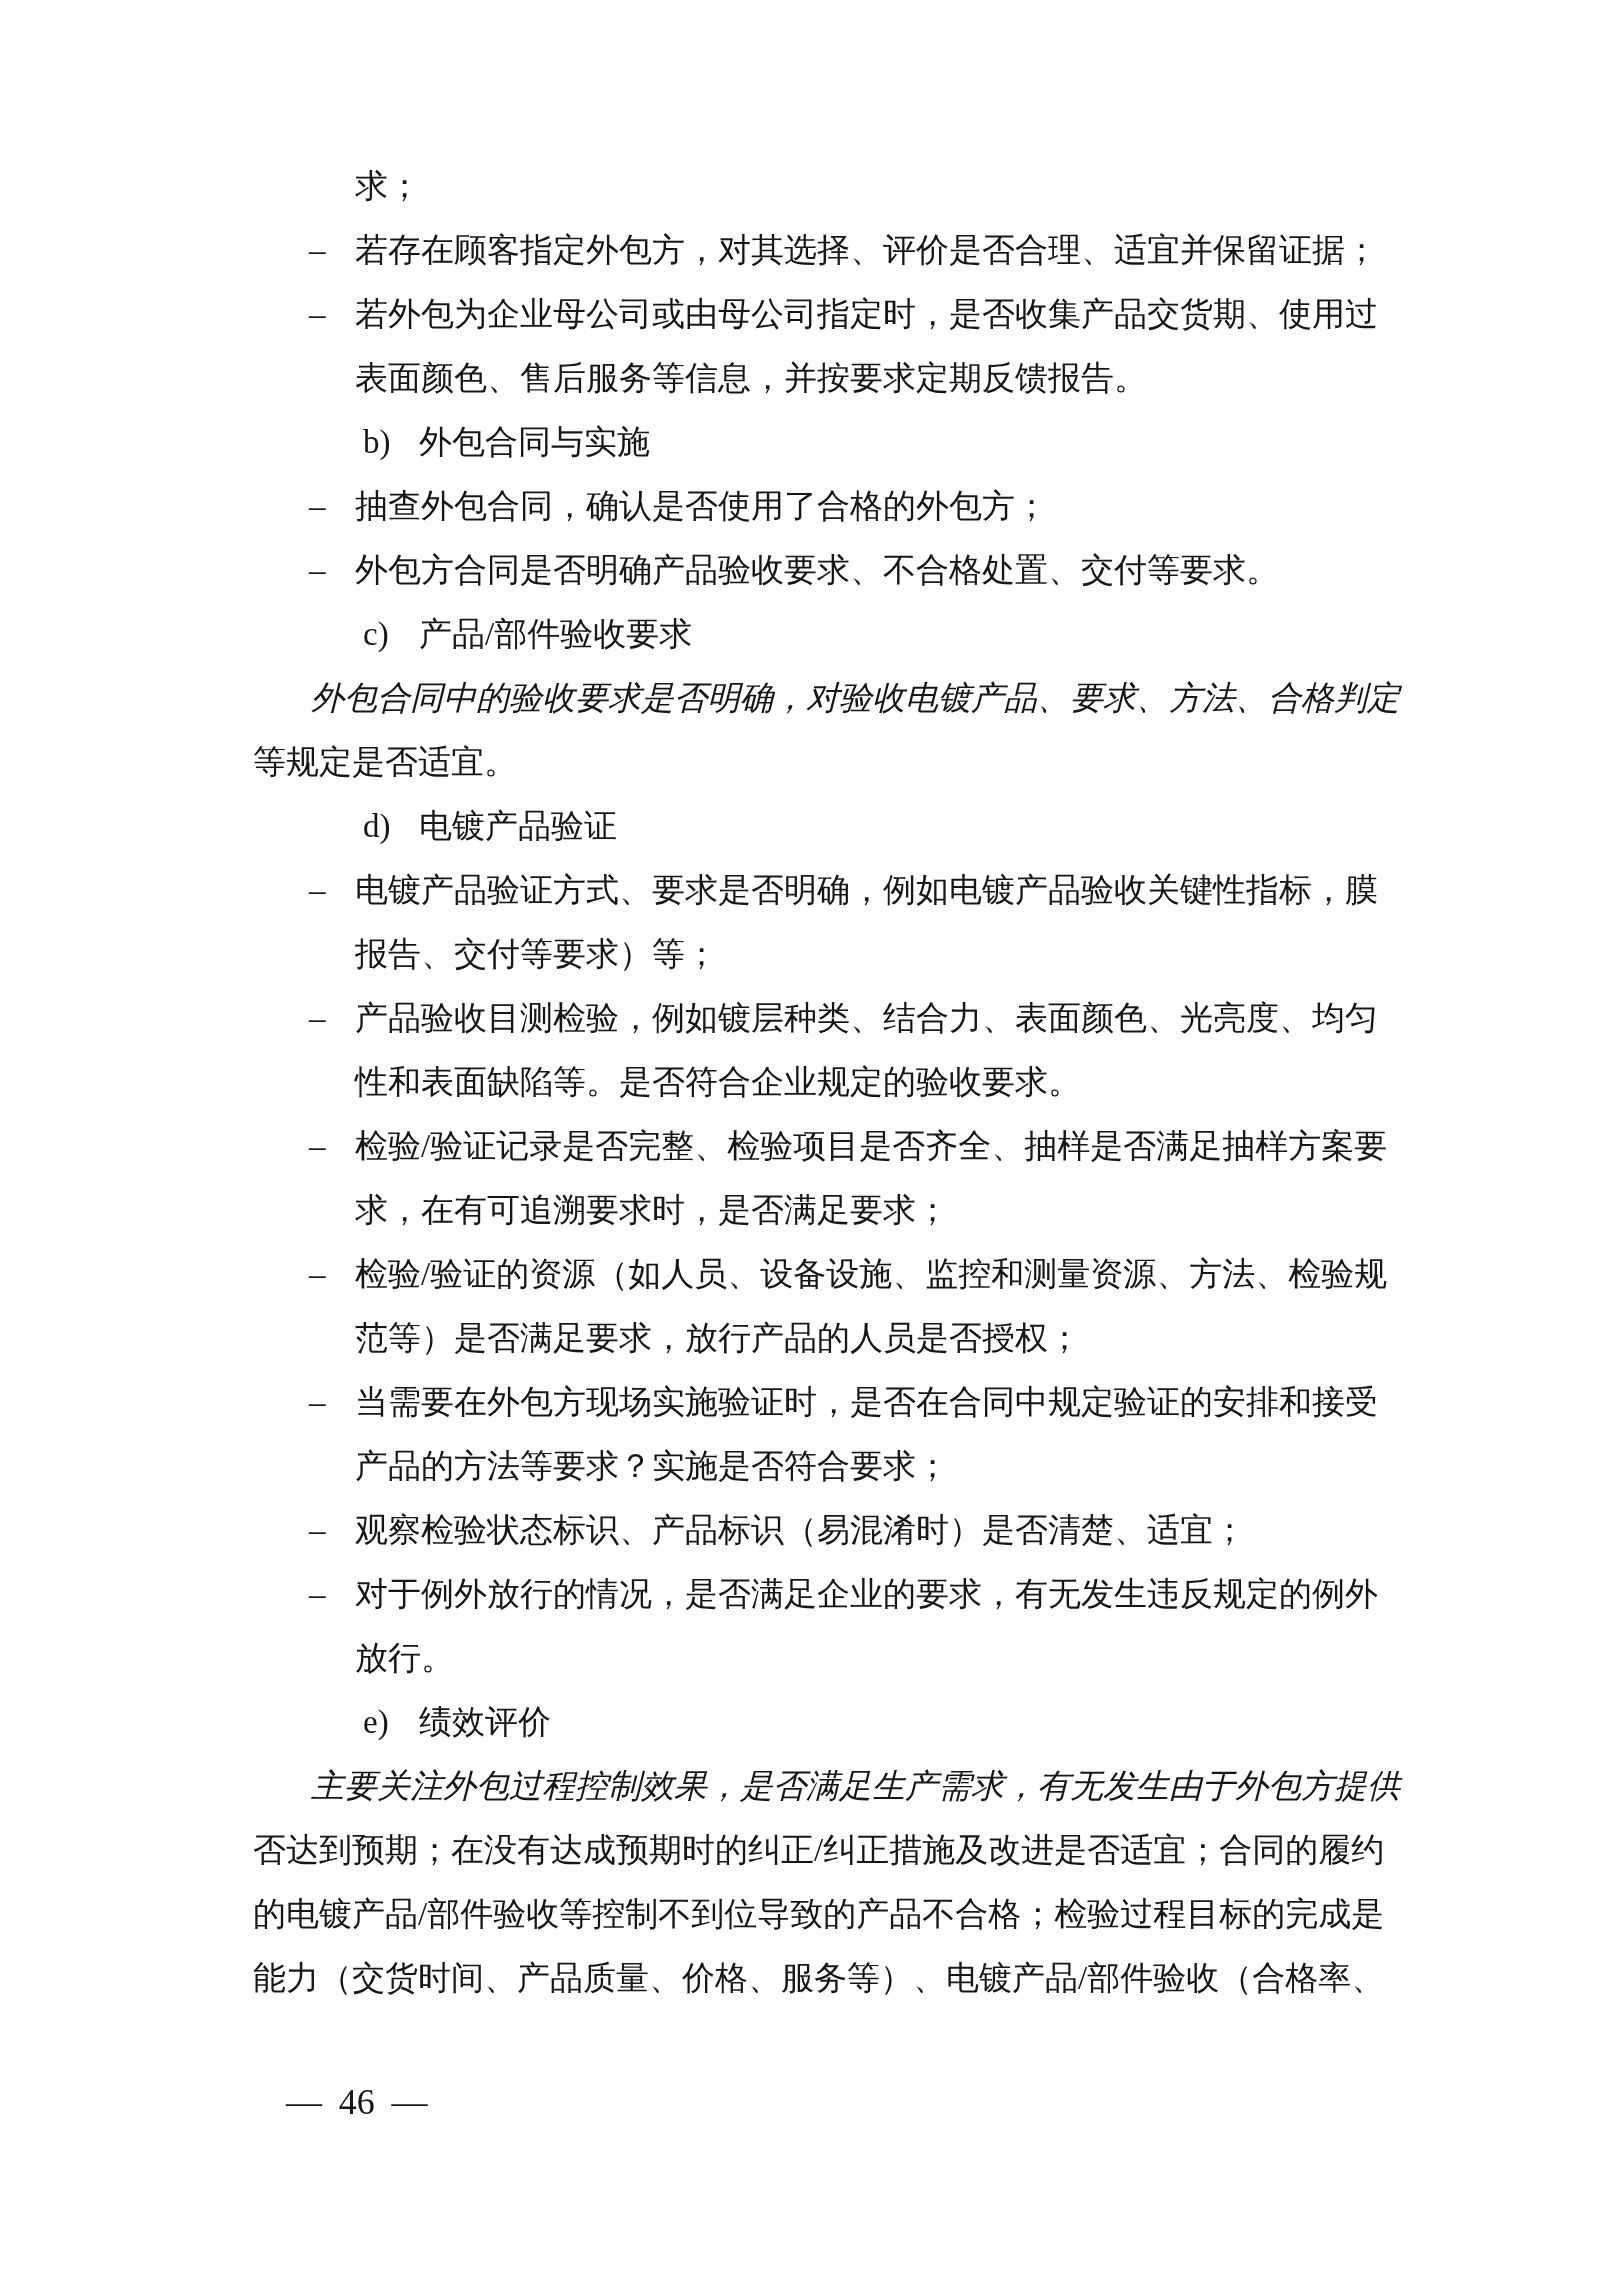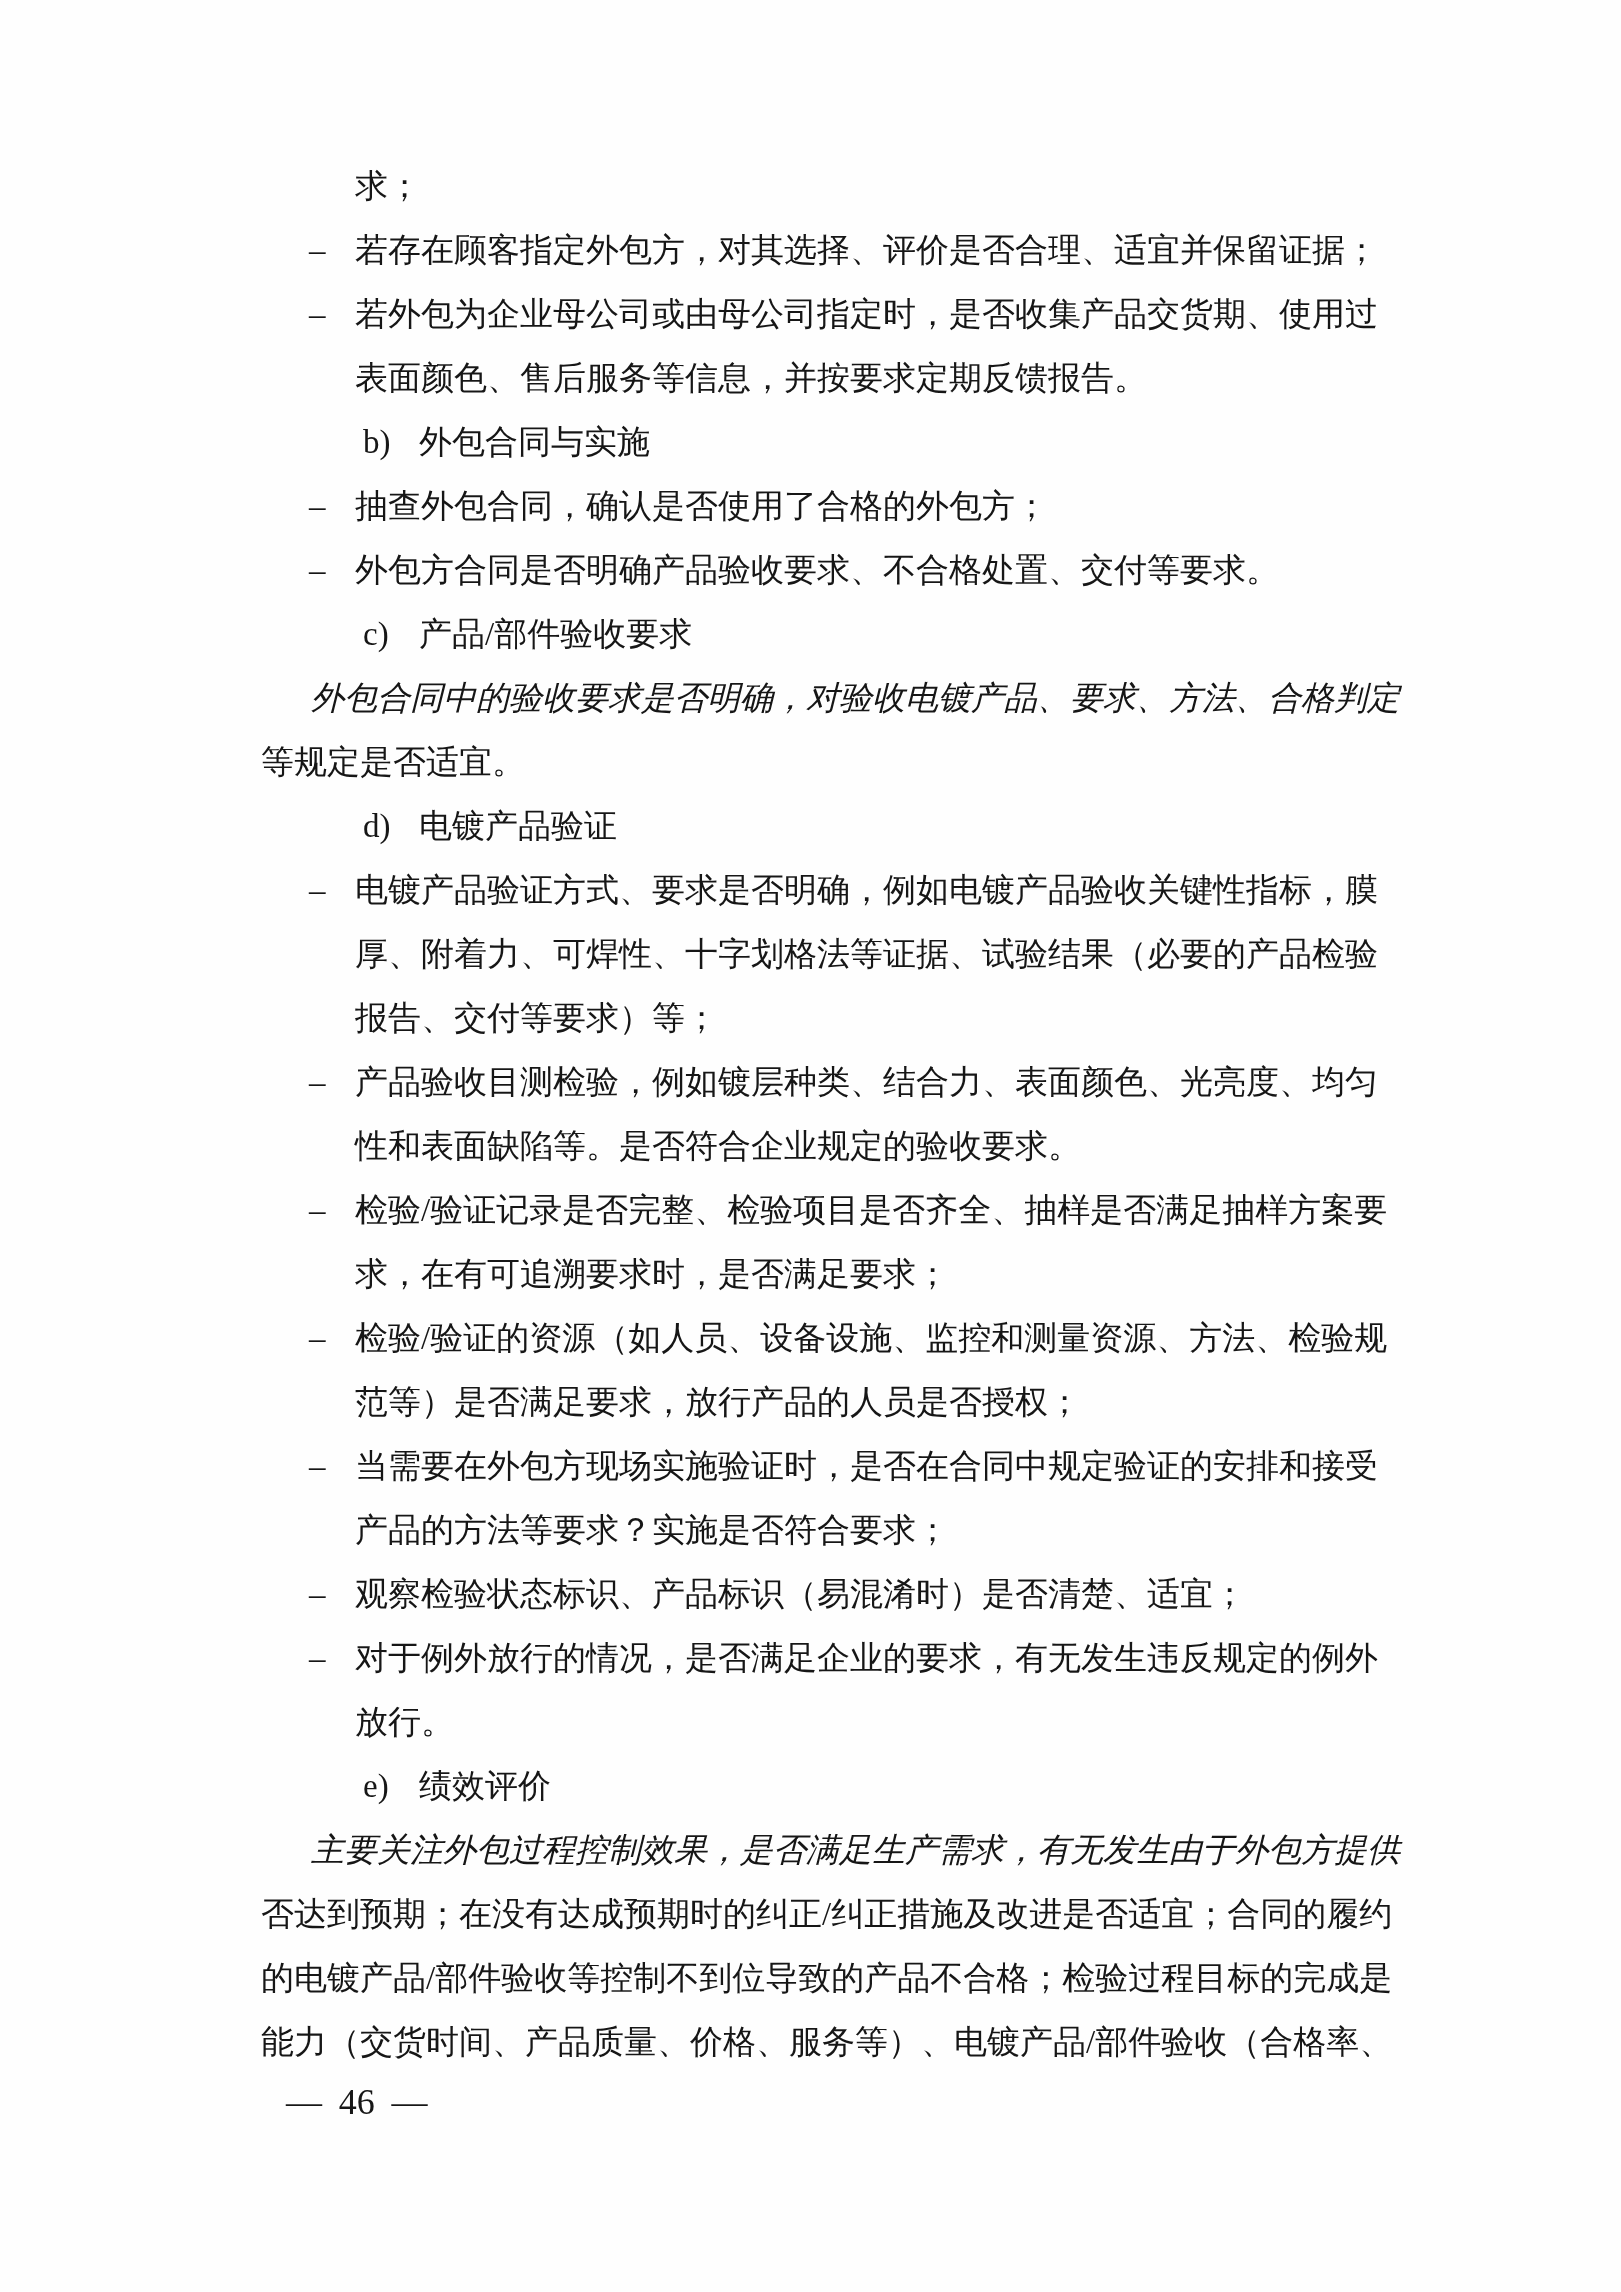--- a/index.html
+++ b/index.html
@@ -35,21 +35,21 @@
   .hang .text{margin-left:110px;}
   
   .dash .marker{left:64px;}
   .dash .text{margin-left:110px;}
   
   .heading .marker{left:118px;}
   .heading .text{margin-left:174px;}
   
   .para-first .text{margin-left:66px;font-style:italic;}
   
-  .para-left .text{margin-left:16px;}
+  .para-left .text{margin-left:8px;}
   .footer{
     position:absolute;
     left:286px;top:2070px;
     height:64px;line-height:64px;
     font-size:36px;
     display:flex;
     gap:16.7px;
     align-items:center;
   }
   .footer span{display:inline-block;}
@@ -99,24 +99,20 @@
     
     <span class="text">等规定是否适宜。</span>
   </div>
       <div class="line heading">
     <span class="marker">d)</span>
     <span class="text">电镀产品验证</span>
   </div>
       <div class="line dash">
     <span class="marker">–</span>
     <span class="text">电镀产品验证方式、要求是否明确，例如电镀产品验收关键性指标，膜</span>
-  </div>
-      <div class="line hang">
-    
-    <span class="text">厚、附着力、可焊性、十字划格法等证据、试验结果（必要的产品检验</span>
   </div>
       <div class="line hang">
     
     <span class="text">报告、交付等要求）等；</span>
   </div>
       <div class="line dash">
     <span class="marker">–</span>
     <span class="text">产品验收目测检验，例如镀层种类、结合力、表面颜色、光亮度、均匀</span>
   </div>
       <div class="line hang">

